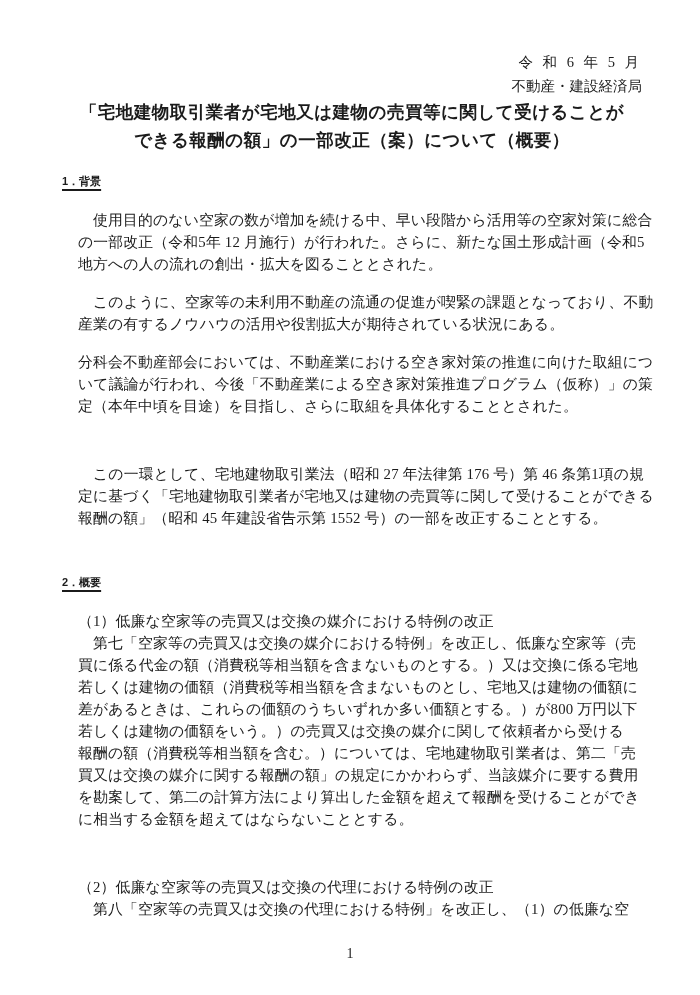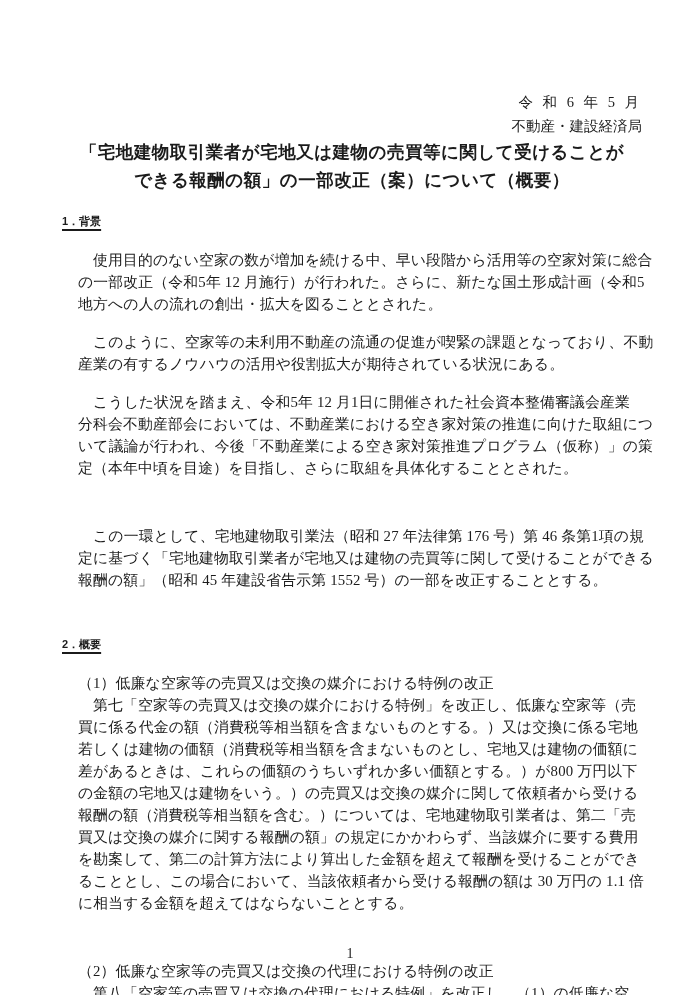--- a/index.html
+++ b/index.html
@@ -11,21 +11,21 @@
     width: 700px;
     height: 995px;
     position: relative;
     overflow: hidden;
     color: #1b1b1b;
     font-family: "Liberation Serif", "DejaVu Serif", serif;
   }
   .page {
     position: absolute;
     inset: 0;
-    padding: 90px 58px 0 62px;
+    padding: 50px 58px 0 62px;
     box-sizing: border-box;
   }
   
   .meta {
     text-align: right;
     font-size: 14.5px;
     line-height: 24px;
   }
   .meta .date {
     letter-spacing: 3px;
@@ -96,44 +96,42 @@
       <div class="para">
         <div class="body-line"><span>　使用目的のない空家の数が増加を続ける中、早い段階から活用等の空家対策に総合</span></div>
         <div class="body-line"><span>の一部改正（令和5年 12 月施行）が行われた。さらに、新たな国土形成計画（令和5</span></div>
         <div class="body-line"><span>地方への人の流れの創出・拡大を図ることとされた。</span></div>
       </div>
       <div class="para">
         <div class="body-line"><span>　このように、空家等の未利用不動産の流通の促進が喫緊の課題となっており、不動</span></div>
         <div class="body-line"><span>産業の有するノウハウの活用や役割拡大が期待されている状況にある。</span></div>
       </div>
       <div class="para">
-        <div class="body-line"><span>　こうした状況を踏まえ、令和5年 12 月1日に開催された社会資本整備審議会産業</span></div>
         <div class="body-line"><span>分科会不動産部会においては、不動産業における空き家対策の推進に向けた取組につ</span></div>
         <div class="body-line"><span>いて議論が行われ、今後「不動産業による空き家対策推進プログラム（仮称）」の策</span></div>
         <div class="body-line"><span>定（本年中頃を目途）を目指し、さらに取組を具体化することとされた。</span></div>
       </div>
       <div class="spacer-s"></div>
       <div class="para">
         <div class="body-line"><span>　この一環として、宅地建物取引業法（昭和 27 年法律第 176 号）第 46 条第1項の規</span></div>
         <div class="body-line"><span>定に基づく「宅地建物取引業者が宅地又は建物の売買等に関して受けることができる</span></div>
         <div class="body-line"><span>報酬の額」（昭和 45 年建設省告示第 1552 号）の一部を改正することとする。</span></div>
       </div>
       <div class="spacer-l"></div>
       <div class="sec-heading"><span>2．概要</span></div>
       <div class="para">
         <div class="body-line"><span>（1）低廉な空家等の売買又は交換の媒介における特例の改正</span></div>
         <div class="body-line"><span>　第七「空家等の売買又は交換の媒介における特例」を改正し、</span><span class="u">低廉な空家等</span><span>（売</span></div>
         <div class="body-line"><span>買に係る代金の額（消費税等相当額を含まないものとする。）又は交換に係る宅地</span></div>
         <div class="body-line"><span>若しくは建物の価額（消費税等相当額を含まないものとし、宅地又は建物の価額に</span></div>
         <div class="body-line"><span>差があるときは、これらの価額のうちいずれか多い価額とする。）が</span><span class="u">800 万円以下</span></div>
-        <div class="body-line"><span class="u">の金額の宅地又は建物</span><span>をいう。）の売買又は交換の媒介に関して依頼者から受ける</span></div>
+        <div class="body-line"><span class="u">若しくは建物の価額</span><span>をいう。）の売買又は交換の媒介に関して依頼者から受ける</span></div>
         <div class="body-line"><span>報酬の額（消費税等相当額を含む。）</span><span class="u">については</span><span>、宅地建物取引業者は、第二「売</span></div>
         <div class="body-line"><span>買又は交換の媒介に関する報酬の額」の規定にかかわらず、</span><span class="u">当該媒介に要する費用</span></div>
         <div class="body-line"><span class="u">を勘案して、第二の計算方法により算出した金額を超えて報酬を受けることができ</span></div>
-        <div class="body-line"><span class="u">ることとし、この場合において、当該依頼者から受ける報酬の額は 30 万円の 1.1 倍</span></div>
         <div class="body-line"><span class="u">に相当する金額を超えてはならないこととする</span><span>。</span></div>
       </div>
       <div class="spacer-s"></div>
       <div class="para">
         <div class="body-line"><span>（2）低廉な空家等の売買又は交換の代理における特例の改正</span></div>
         <div class="body-line"><span>　第八「空家等の売買又は交換の代理における特例」を改正し、（1）の</span><span class="u">低廉な空</span></div>
       </div>
     </div>
 
   <div class="footer">1</div>

